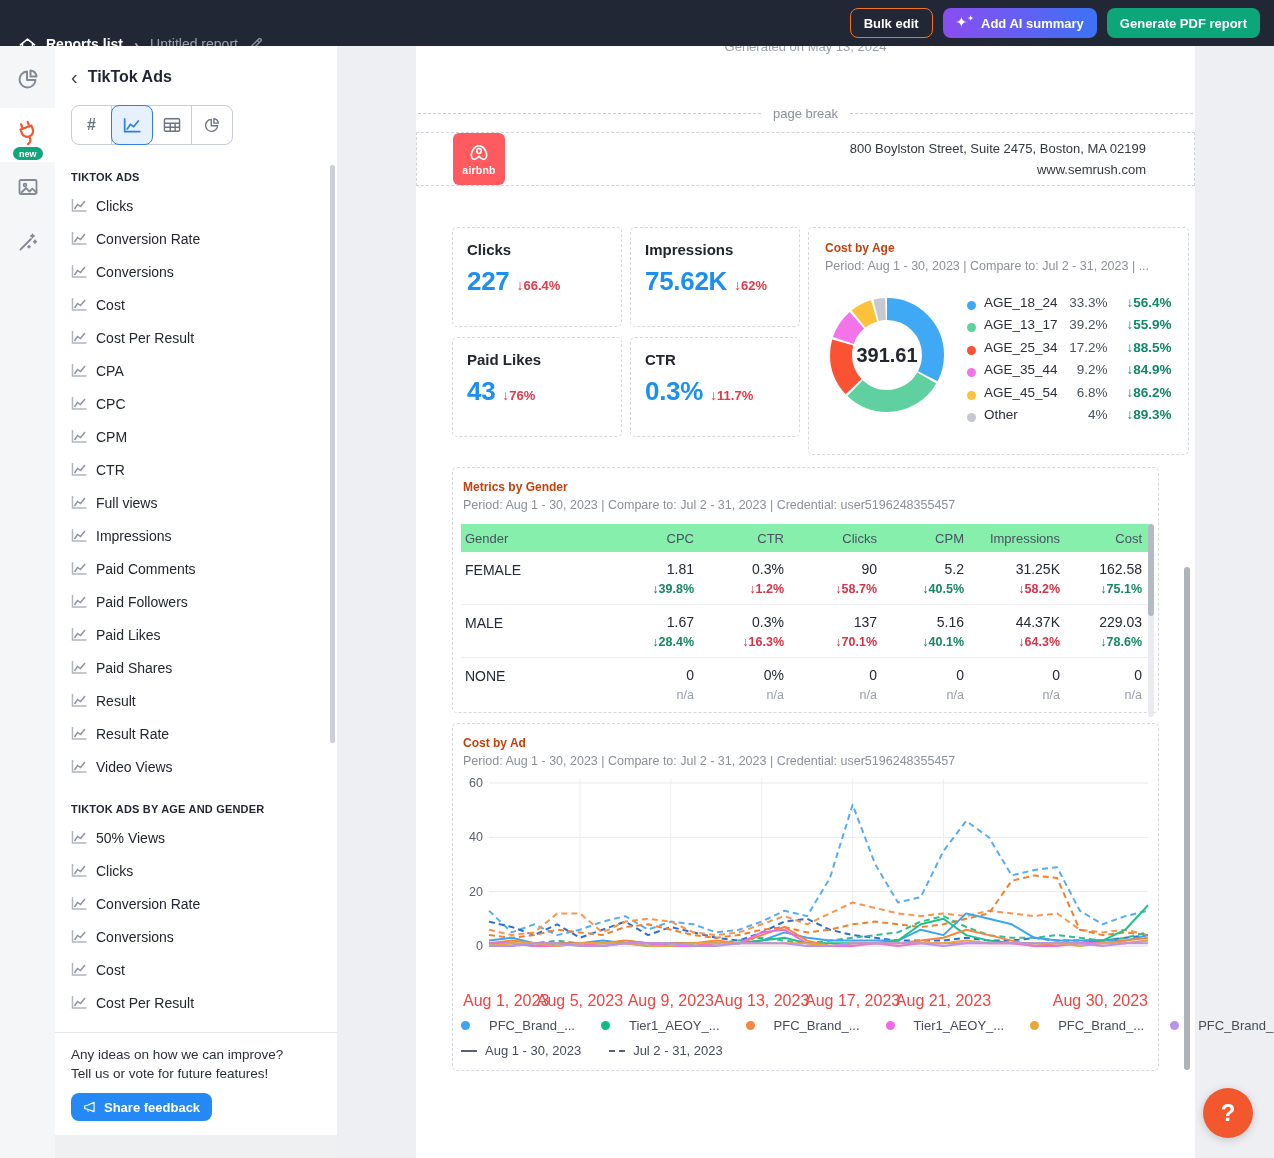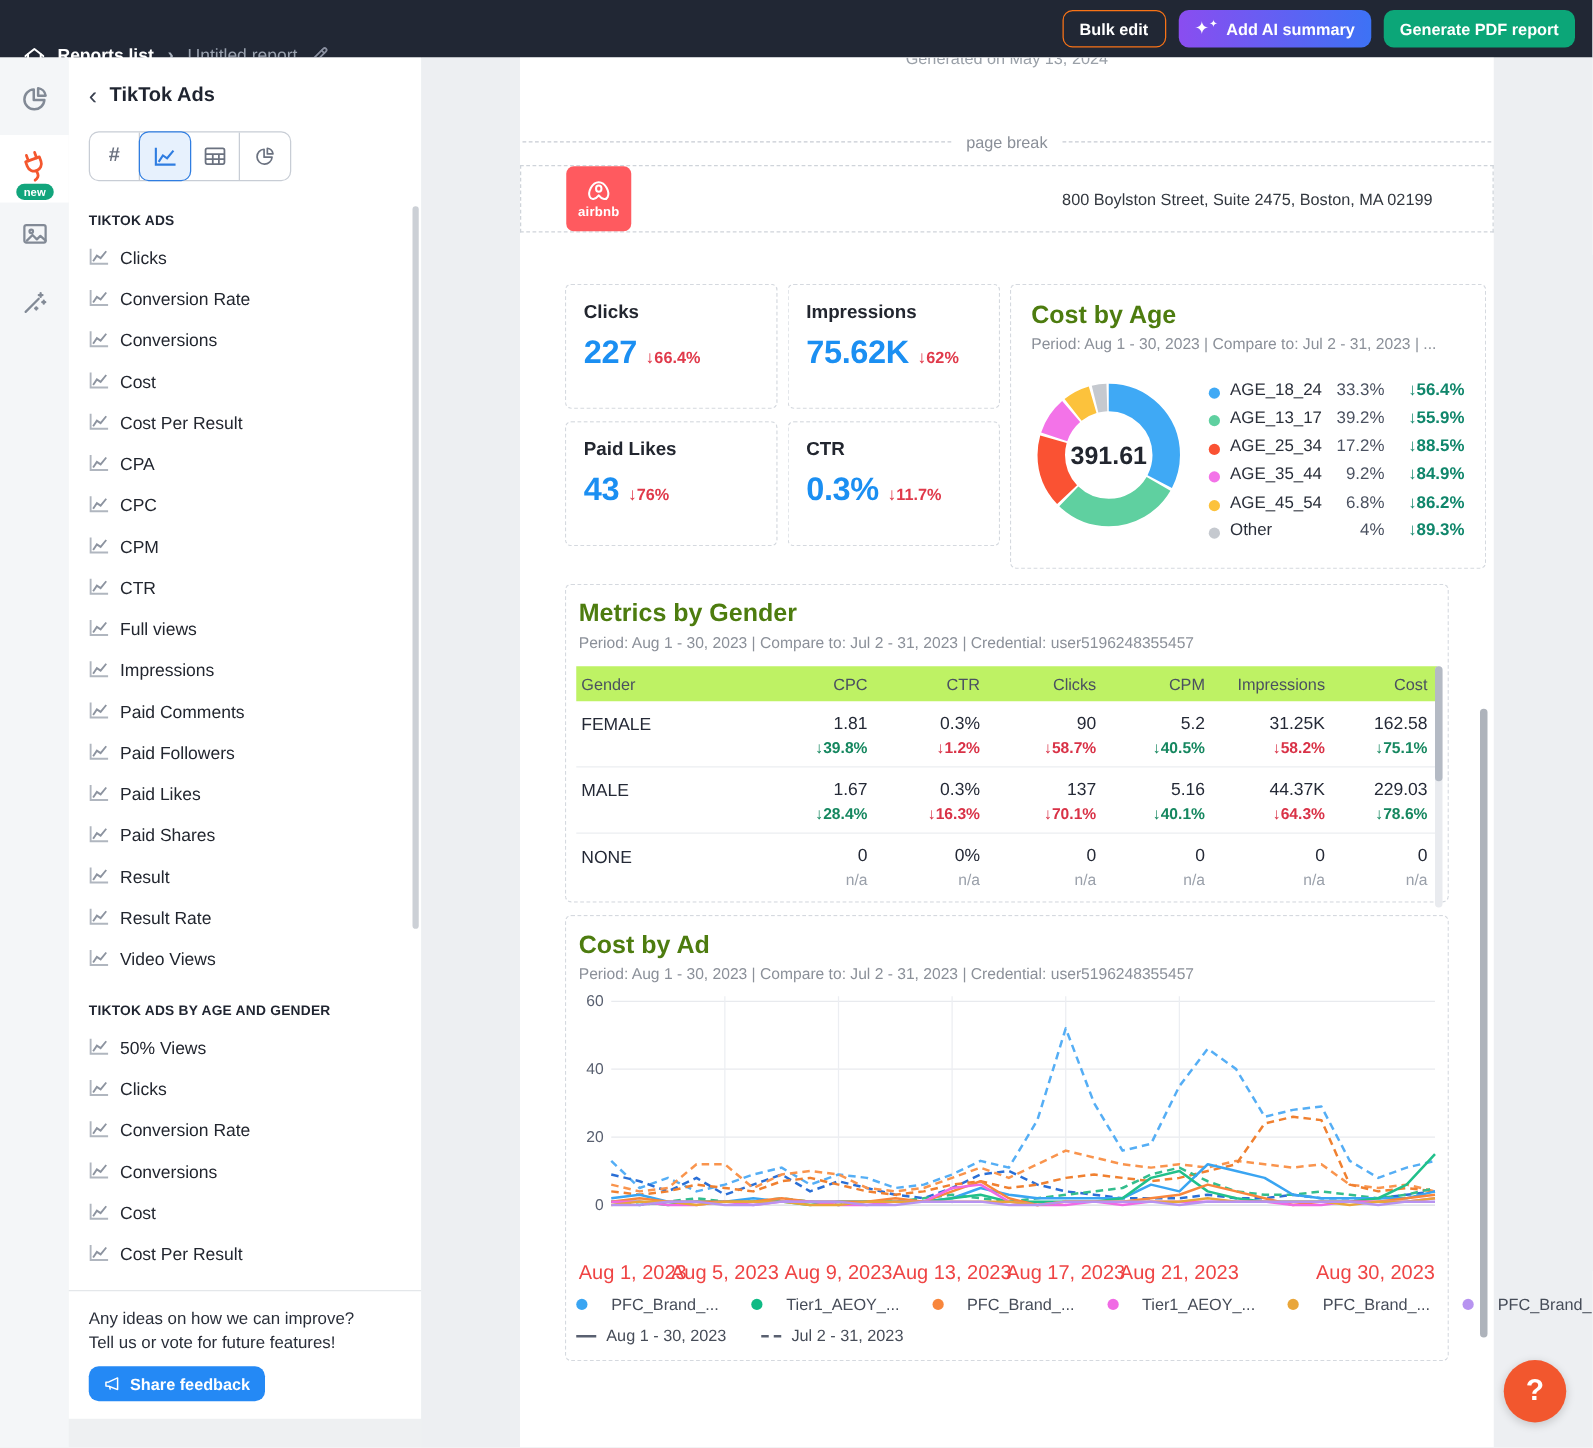--- a/index.html
+++ b/index.html
@@ -67,35 +67,35 @@
   .kpi-grid { margin-top:41px; display:grid; grid-template-columns:170px 170px 1fr; grid-template-rows:100px 118px; gap:10px 8px; }
   .card { border:1px dashed #d5d9df; border-radius:5px; background:#fff; cursor:pointer; }
   .kpi { padding:13px 14px; height:100px; }
   .kpi-title { font-size:15px; font-weight:700; color:#22262f; }
   .kpi-row { margin-top:8px; display:flex; align-items:baseline; gap:7px; }
   .kpi-value { font-size:26px; font-weight:800; color:#1b8ff2; letter-spacing:-.3px; }
   .kpi-change { font-size:13px; font-weight:700; color:#e0394a; }
   .kpi-change .arr { font-size:14px; }
 
   .donut-card { grid-column:3; grid-row:1 / 3; padding:13px 16px; }
-  .w-title { font-size:20px; font-weight:700; color:#4d7c0f; }
+  .w-title { font-size:12px; font-weight:700; color:#c2410c; }
   .w-sub { margin-top:4px; font-size:12.5px; color:#8b9099; }
   .donut-flex { display:flex; align-items:center; gap:18px; margin-top:14px; }
   .donut-center { font-size:20px; font-weight:800; fill:#22262f; text-anchor:middle; font-family:"Liberation Sans","DejaVu Sans",sans-serif; }
   .dlegend { flex:1; }
   .drow { display:flex; align-items:flex-end; height:22.5px; font-size:13.5px; }
   .dot { width:9px; height:9px; border-radius:50%; flex:0 0 9px; margin-right:8px; }
   .dname { flex:1; color:#2a2f3a; }
   .dpct { width:50px; text-align:right; color:#4a5160; }
   .dchg { width:64px; text-align:right; color:#10866b; font-weight:600; }
 
   .tbl-widget { margin-top:12px; padding:12px 8px 2px 8px; }
   .tbl-widget .w-title, .tbl-widget .w-sub, .line-widget .w-title, .line-widget .w-sub { padding-left:2px; }
   .gtable { margin-top:12px; position:relative; }
-  .thead { display:flex; background:#bef264; height:28px; align-items:center; font-size:13px; color:#4a5160; }
+  .thead { display:flex; background:#86efac; height:28px; align-items:center; font-size:13px; color:#4a5160; }
   .trow { display:flex; border-bottom:1px solid #eceef1; padding:9px 0 8px 0; }
   .trow:last-child { border-bottom:none; }
   .cc { padding:0 6px; }
   .c0 { width:150px; text-align:left; padding-left:4px; }
   .c1 { width:89px; text-align:right; }
   .c2 { width:90px; text-align:right; }
   .c3 { width:93px; text-align:right; }
   .c4 { width:87px; text-align:right; }
   .c5 { width:96px; text-align:right; }
   .c6 { width:82px; text-align:right; }
@@ -423,20 +423,21 @@
         <div class="hdr-widget">
           <div class="ab-logo">
             <svg width="26" height="24" viewBox="0 0 24 22" fill="none" stroke="#ffffff" stroke-width="1.5" stroke-linecap="round" stroke-linejoin="round">
                 <path d="M12 3.5c5 0 8.2 7.2 6.6 10.8-1 2.3-4 2.1-6.6-1.2-2.6 3.3-5.6 3.5-6.6 1.2C3.8 10.7 7 3.5 12 3.5z"></path>
                 <ellipse cx="12" cy="8.2" rx="2" ry="2.3"></ellipse>
               </svg>
             <span>airbnb</span>
           </div>
           <div class="hdr-right">
             <div>800 Boylston Street, Suite 2475, Boston, MA 02199</div>
+            <div>www.semrush.com</div>
           </div>
         </div>
 
         <div class="widgets">
           <div class="kpi-grid" id="kpi-grid">
             <div class="card donut-card">
               <div class="w-title">Cost by Age</div>
               <div class="w-sub">Period: Aug 1 - 30, 2023 | Compare to: Jul 2 - 31, 2023 | ...</div>
               <div class="donut-flex">
                 <svg id="donut" width="124" height="124">

